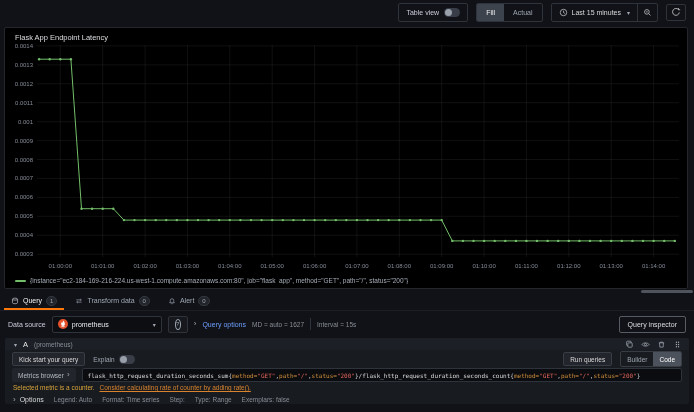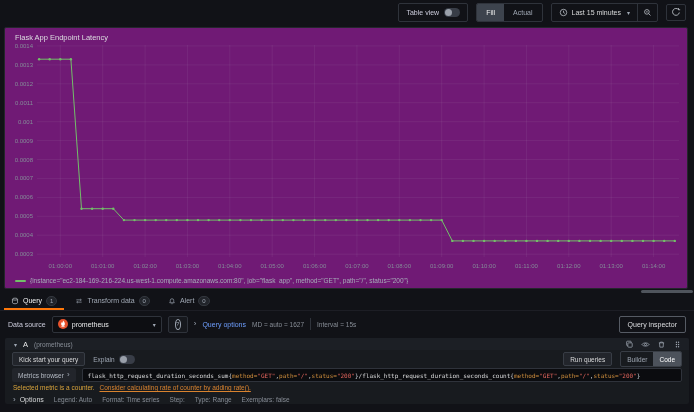--- a/index.html
+++ b/index.html
@@ -13,21 +13,21 @@
   .toggle::after{content:"";position:absolute;left:1px;top:1px;width:7px;height:7px;border-radius:50%;background:#9aa0aa}
   .seg{display:flex;height:17px;border:1px solid #2f333b;border-radius:2px;overflow:hidden}
   .seg-btn{background:none;border:none;color:#9fa7b3;font-size:7px;padding:0 9px;font-family:inherit;cursor:pointer}
   .seg-btn.active{background:#3d434d;color:#eceded}
   .tp-group{display:flex;height:17px;border:1px solid #2f333b;border-radius:2px;overflow:hidden;align-items:stretch}
   .tp-btn{display:flex;align-items:center;gap:4px;background:none;border:none;color:#d8d9da;font-size:7px;padding:0 7px;font-family:inherit;cursor:pointer}
   .tp-zoom{display:flex;align-items:center;background:none;border:none;border-left:1px solid #2f333b;padding:0 5px;cursor:pointer}
   .icon-btn{display:flex;align-items:center;justify-content:center;width:20px;height:17px;background:none;border:1px solid #2f333b;border-radius:2px;cursor:pointer}
   .caret{color:#9fa7b3;font-size:6px;margin-left:2px}
   
-  .panel{position:absolute;top:27px;left:4px;width:684px;height:262px;background:#701a75;border:1px solid #24262c;border-radius:2px;box-sizing:border-box}
+  .panel{position:absolute;top:27px;left:4px;width:684px;height:262px;background:#000000;border:1px solid #24262c;border-radius:2px;box-sizing:border-box}
   .panel-title{position:absolute;top:5px;left:10px;font-size:7.5px;font-weight:500;color:#dcdde0}
   #chart-svg{position:absolute;top:13px;left:2px}
   .grid{stroke:rgba(204,204,220,0.08);stroke-width:1}
   .tick{fill:#848b98;font-size:6px;font-family:"Liberation Sans",sans-serif}
   .legend{position:absolute;left:10px;bottom:4px;right:8px;display:flex;align-items:center;gap:4px;font-size:6.5px;color:#a6adb9;white-space:nowrap;overflow:hidden}
   .legend-mark{width:11px;height:0;border-top:2px solid #73bf69;border-radius:1px;flex:none}
   .scroll-thumb{position:absolute;top:290px;right:1px;width:52px;height:3px;border-radius:2px;background:#4f545c}
   
   .tabs{position:absolute;top:293px;left:0;right:0;height:18px;display:flex;align-items:stretch;gap:4px;padding:0 4px;border-bottom:1px solid rgba(204,204,220,0.07);box-sizing:border-box}
   .tab{display:flex;align-items:center;gap:4px;padding:0 7px;font-size:7px;color:#9fa7b3;border-bottom:2px solid transparent;cursor:pointer}

